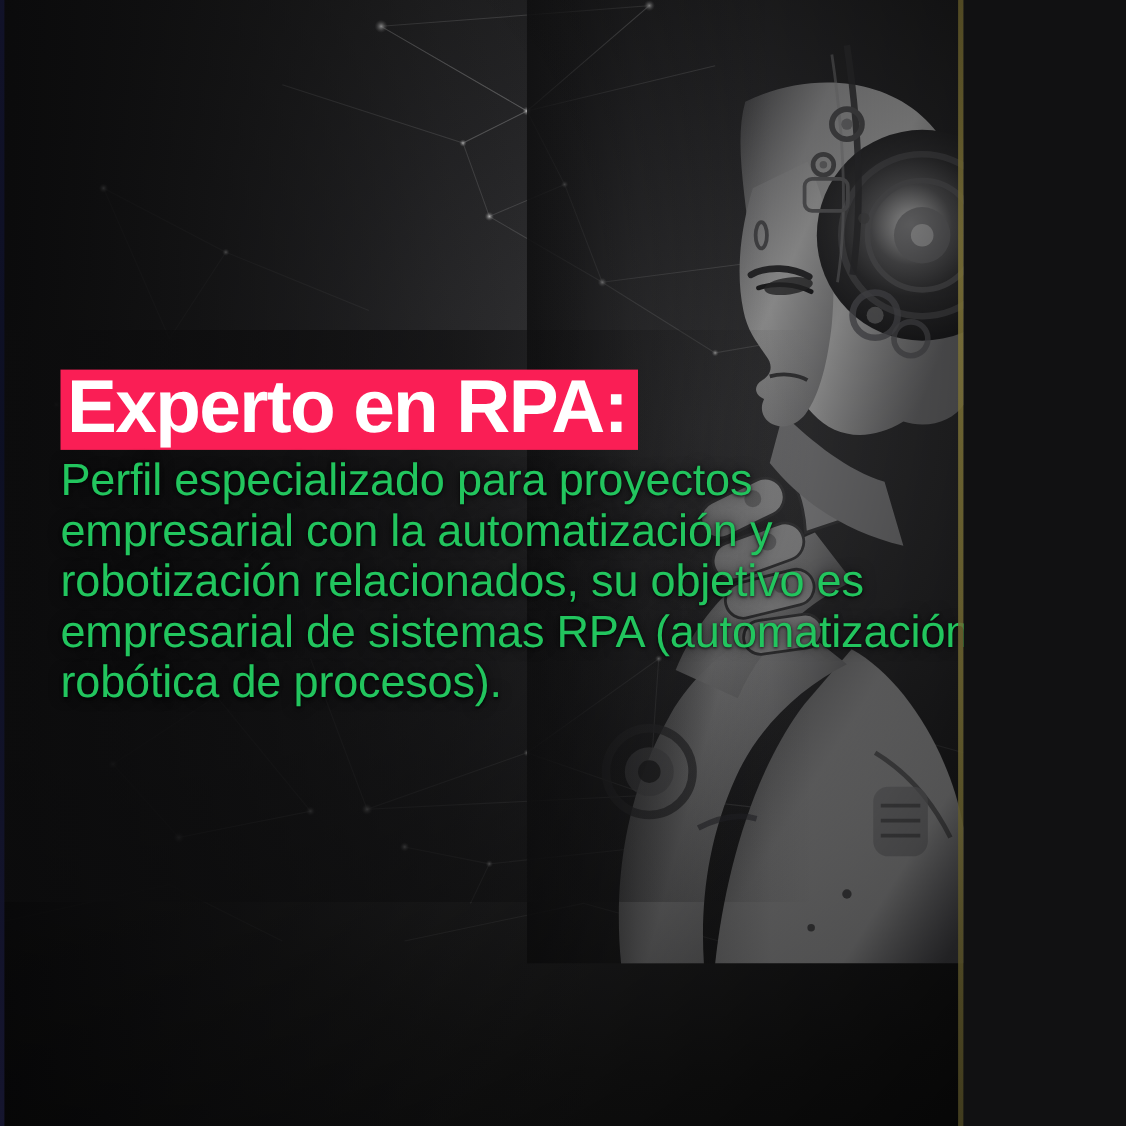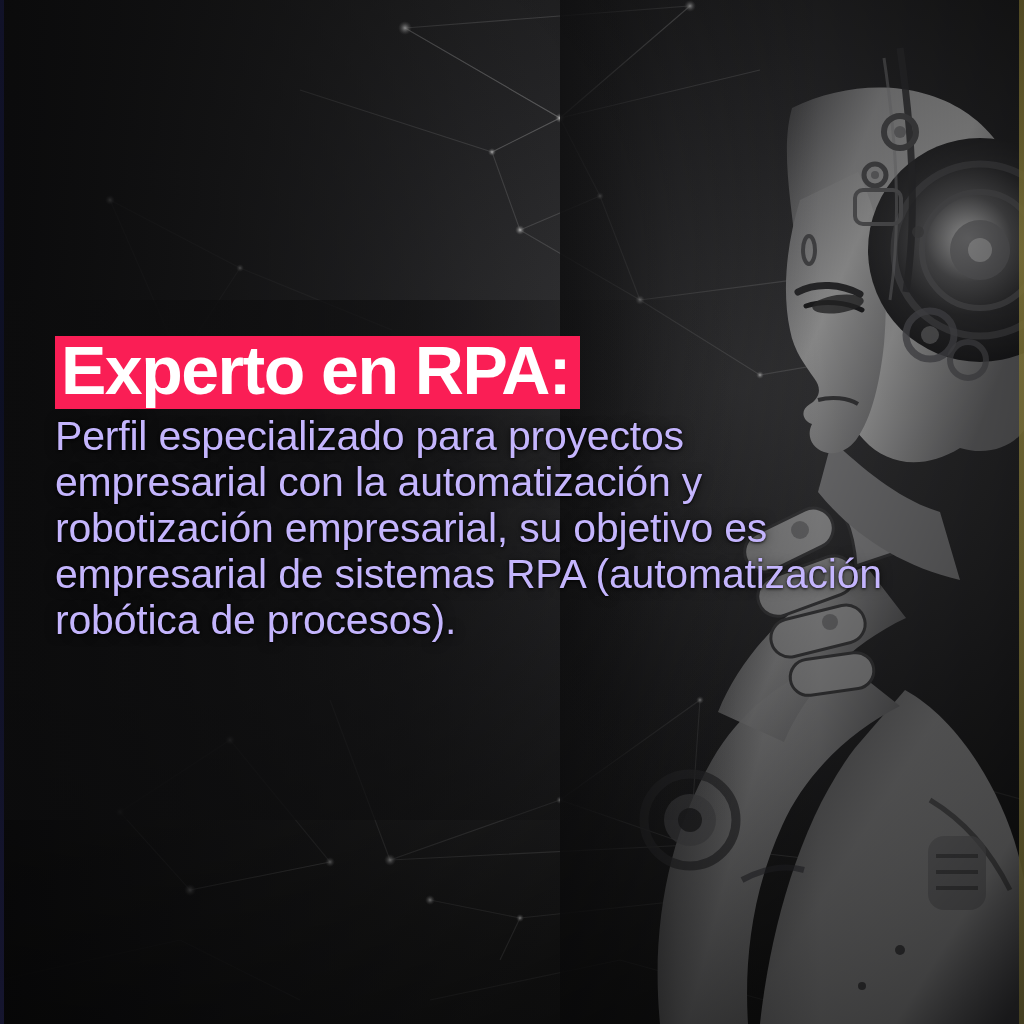--- a/index.html
+++ b/index.html
@@ -6,21 +6,21 @@
   * { margin:0; padding:0; box-sizing:border-box; }
 
   html, body {
     width:1024px; height:1024px;
     background:#111112; overflow:hidden;
     font-family:"Liberation Sans", sans-serif;
   }
 
   #poster {
     position:relative;
-    width:1024px; height:1024px;
+    width:876px; height:1024px;
     overflow:hidden;
     background:#1b1b1d;
   }
 
   
   .bg-base {
     position:absolute; inset:0;
     background:
       radial-gradient(110% 85% at 72% 38%, #3a3a3c 0%, #262628 38%, #191919 68%, #121213 100%),
       linear-gradient(115deg, #0e0e10 0%, #1d1d1f 45%, #141415 100%);
@@ -90,21 +90,21 @@
     margin-top:4px;
     width:900px;
   }
   .body-line {
     display:block;
     font-family:"Liberation Sans", sans-serif;
     font-weight:300;
     font-size:41px;
     line-height:46px;
     letter-spacing:-0.2px;
-    color:#c4b5fd;
+    color:#22c55e;
     white-space:nowrap;
     text-shadow:0 1px 3px rgba(0,0,0,.85), 0 0 12px rgba(0,0,0,.6);
   }
 </style>
 </head>
 <body>
 
 <div id="poster">
 
   <div class="bg-base"></div>
@@ -298,21 +298,21 @@
 
   <div class="content">
 
     <div class="title-banner">
       <span class="title-text">Experto en RPA:</span>
     </div>
 
     <div class="body-block">
       <span class="body-line">Perfil especializado para proyectos</span>
       <span class="body-line">empresarial con la automatización y</span>
-      <span class="body-line">robotización empresarial, su objetivo es</span>
+      <span class="body-line">robotización relacionados, su objetivo es</span>
       <span class="body-line">empresarial de sistemas RPA (automatización</span>
       <span class="body-line">robótica de procesos).</span>
     </div>
 
   </div>
 
   <div class="edge-left"></div>
   <div class="edge-right"></div>
 
 </div>

